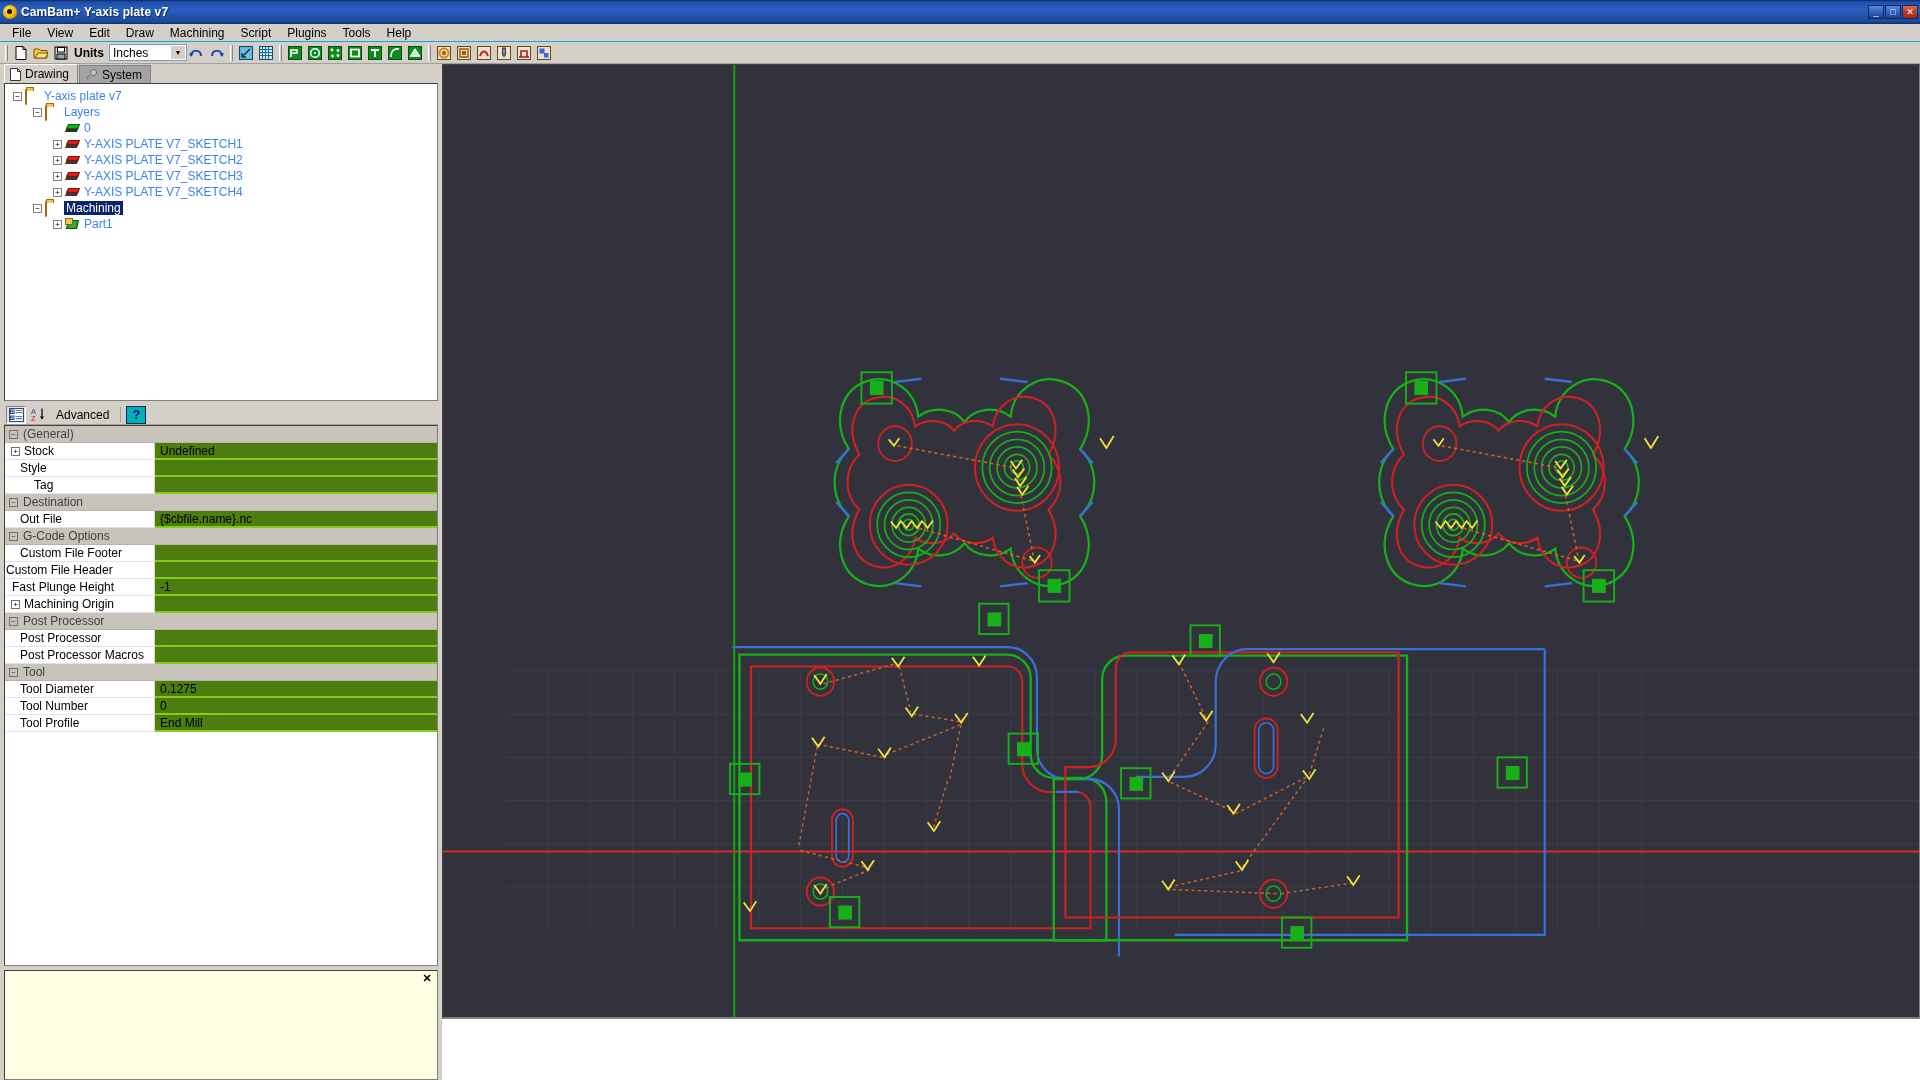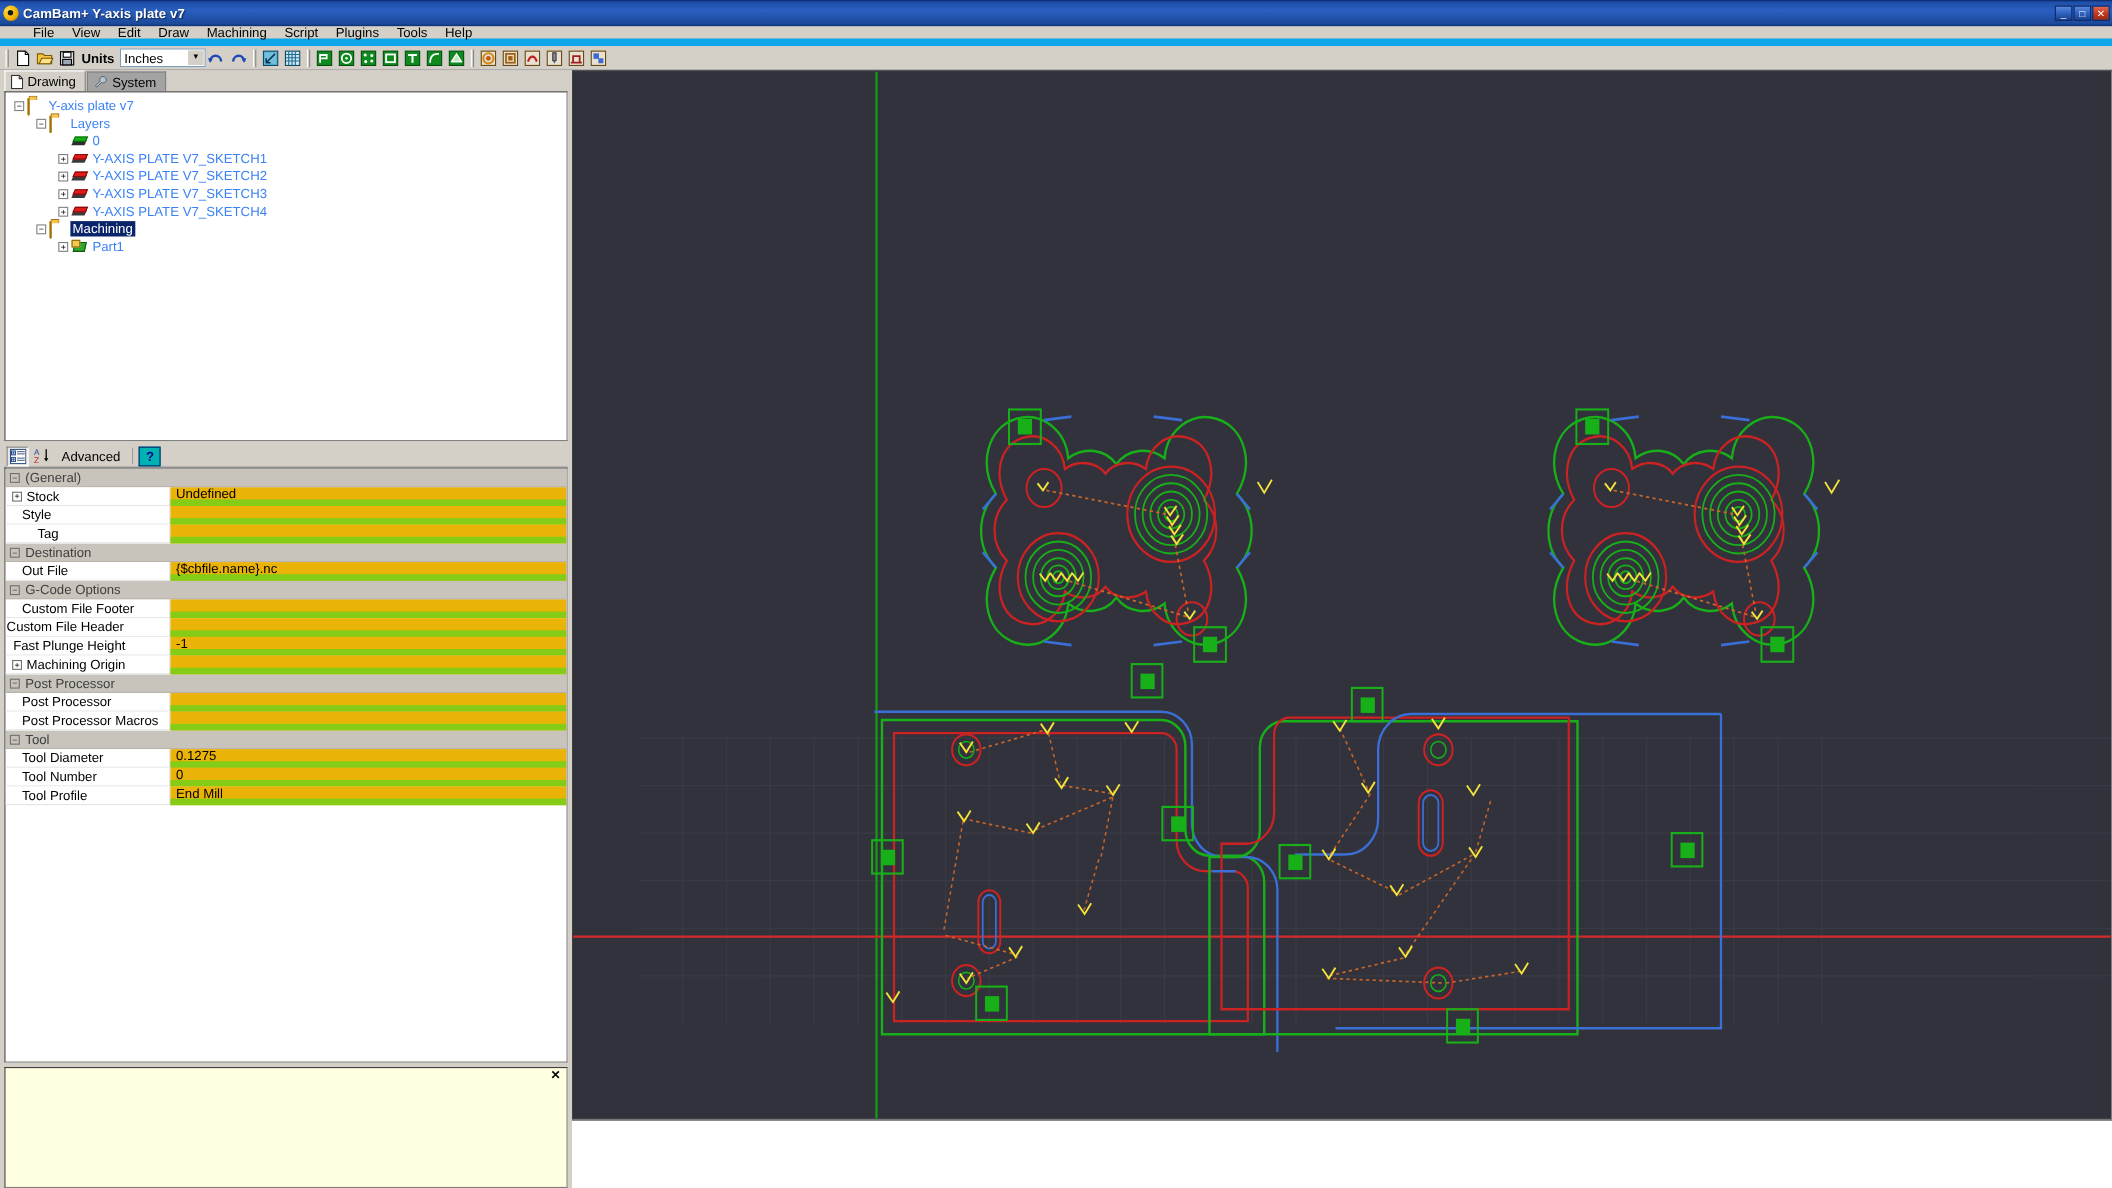--- a/index.html
+++ b/index.html
@@ -47,22 +47,22 @@
     border: 1px solid #0a2a6a;
     display: flex; align-items: center; justify-content: center;
     color: #fff; font-size: 9px; line-height: 1;
     font-family: "Liberation Sans", sans-serif;
   }
   .winbtn.close { background: linear-gradient(to bottom, #e06a52 0%, #c33a20 50%, #9a2a12 100%); }
 
   
   #menubar {
     height: 18px; background: #d4d0c8;
-    display: flex; align-items: center; padding-left: 22px;
-    border-bottom: 7px solid #0ea5e9;
+    display: flex; align-items: center; padding-left: 4px;
+    border-bottom: 1px solid #0ea5e9;
     text-align: center;
   }
   .menu-item {
     padding: 2px 8px; font-size: 12px; color: #000; white-space: nowrap;
   }
 
   
   #toolbar {
     height: 22px; background: #d4d0c8;
     display: flex; align-items: center; padding-left: 2px;
@@ -87,21 +87,21 @@
   }
   .tb-combo .arrow {
     position: absolute; right: 1px; top: 1px; width: 14px; height: 13px;
     background: #d4d0c8; border: 1px solid #d4d0c8;
     display: flex; align-items: center; justify-content: center;
     font-size: 7px;
   }
 
   
   #main { display: flex; height: 1016px; }
-  #leftpanel { width: 520px; display: flex; flex-direction: column; background: #d4d0c8; }
+  #leftpanel { width: 442px; display: flex; flex-direction: column; background: #d4d0c8; }
   #rightpanel { flex: 1; display: flex; flex-direction: column; background: #d4d0c8; }
 
   
   #tabstrip {
     height: 19px; display: flex; align-items: flex-end;
     padding-left: 4px; background: #d4d0c8;
   }
   .tab {
     height: 18px; padding: 0 8px 0 5px;
     display: flex; align-items: center; gap: 4px;
@@ -204,21 +204,21 @@
   .pname {
     width: 150px; flex: none; display: flex; align-items: center;
     padding-left: 6px; border-right: 1px solid #d8d8d8;
     border-bottom: 1px solid #e4e4e4; background: #fff;
   }
   .pname .sub { width: 9px; height: 9px; border: 1px solid #707070;
                 font-size: 8px; line-height: 7px; text-align: center;
                 margin-right: 4px; flex: none; background: #fff; }
   .pval {
     flex: 1; display: flex; align-items: center; padding-left: 5px;
-    border-bottom: 6px solid #84cc16; background: #eab308;
+    border-bottom: 2px solid #84cc16; background: #4d7c0f;
   }
 
   
   #outputpane {
     margin: 4px 4px 0 4px; height: 110px;
     background: #ffffe1; border: 1px solid #808080;
     border-top-color: #404040; border-left-color: #404040;
     position: relative;
   }
   #outclose {

